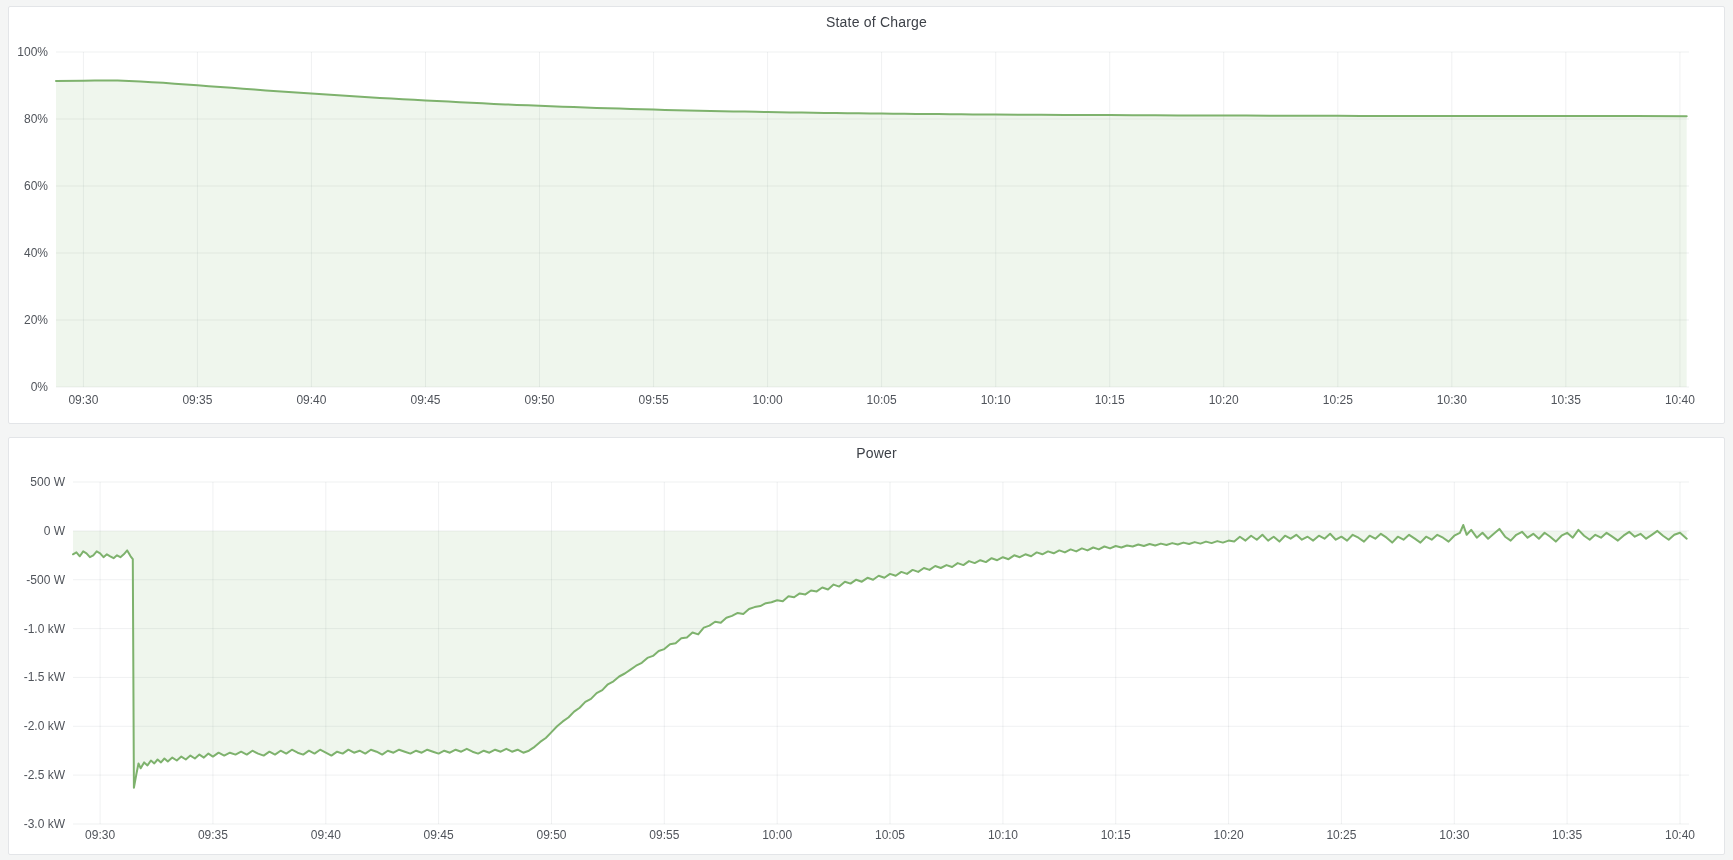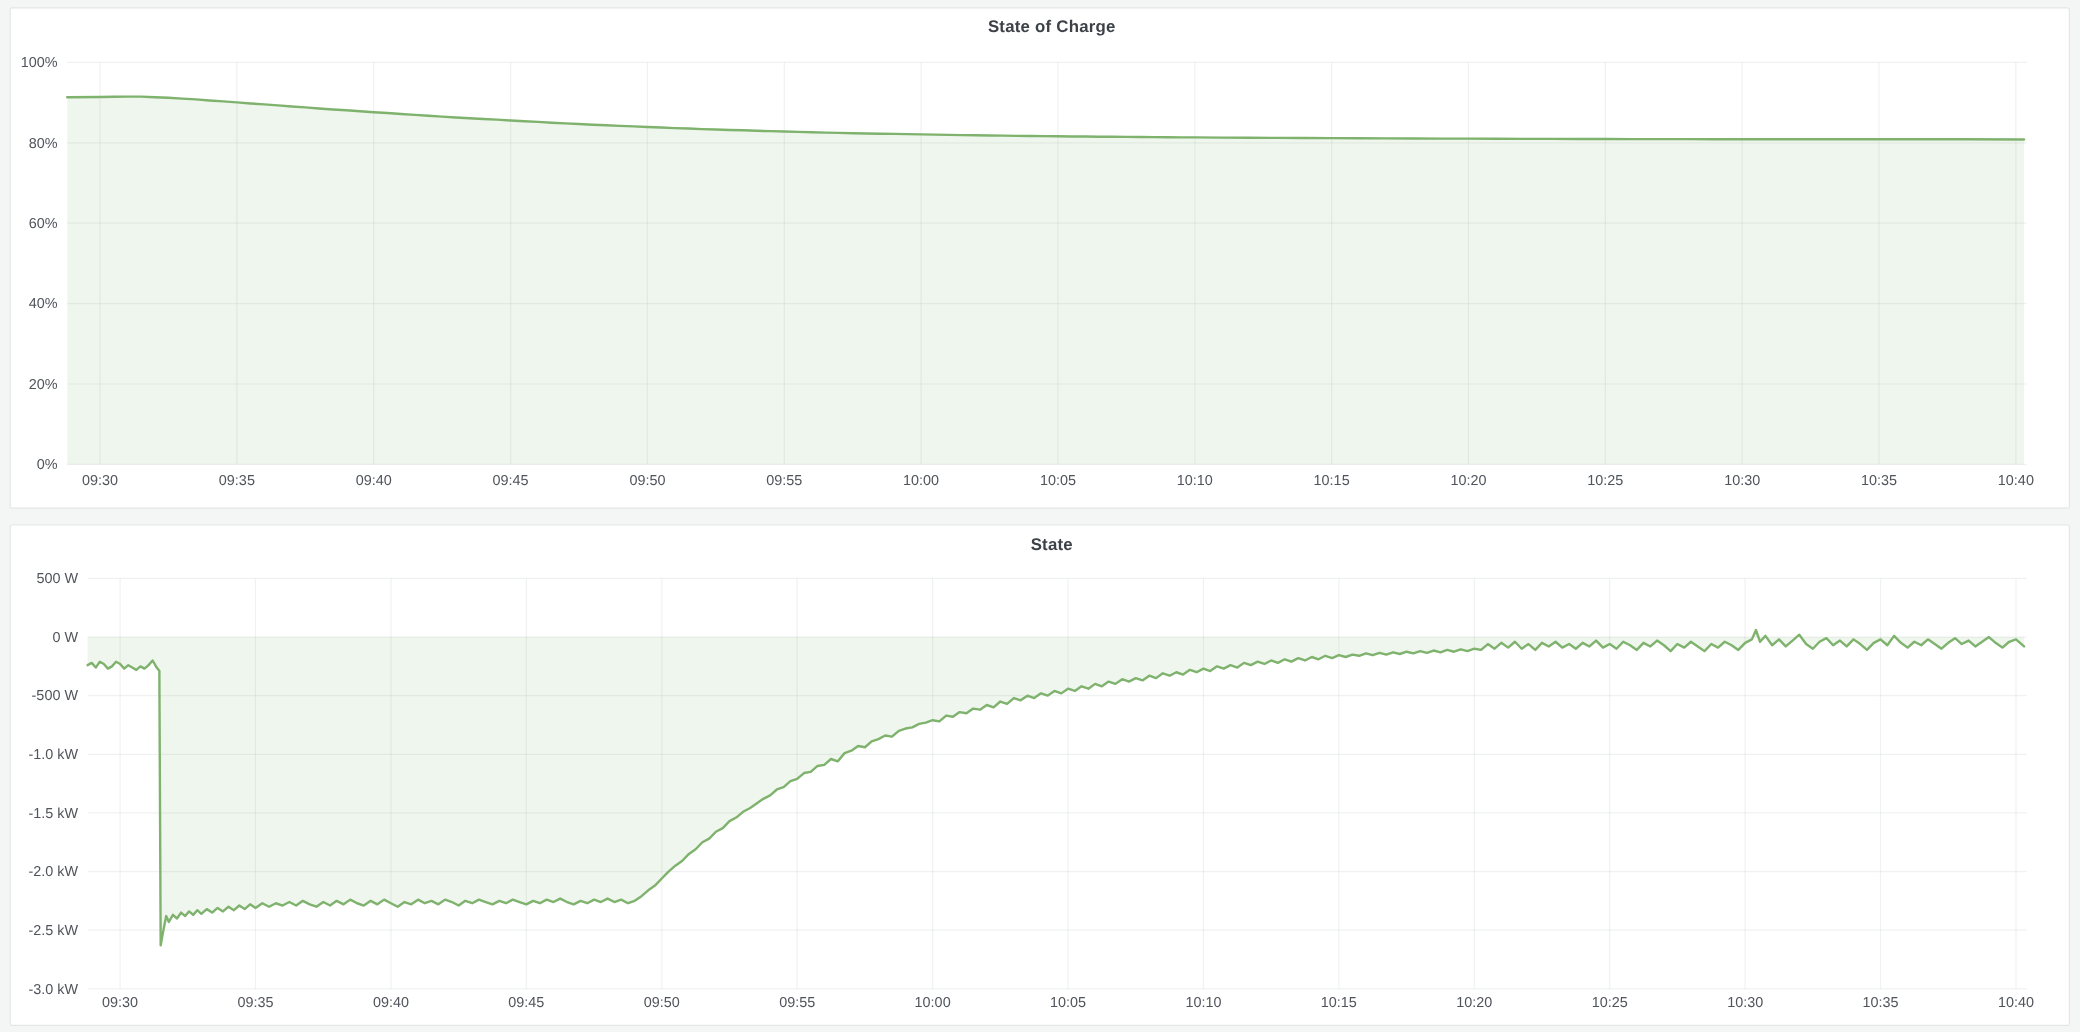--- a/index.html
+++ b/index.html
@@ -8,21 +8,21 @@
   }
   *{margin:0;padding:0;box-sizing:border-box}
   html,body{width:1733px;height:860px;overflow:hidden;background:var(--page-bg);
     font-family:"Liberation Sans",sans-serif;}
   .dashboard{width:1733px;height:860px;padding:6px 8px 5px;display:flex;
     flex-direction:column;gap:13px;background:var(--page-bg);}
   .panel{position:relative;height:418px;background:var(--panel-bg);
     border:1px solid var(--panel-border);border-radius:2px;overflow:hidden;}
   .panel-header{position:absolute;top:0;left:0;right:0;height:30px;display:flex;
     align-items:center;justify-content:center;z-index:2;cursor:pointer;}
-  .panel-title{font-size:14px;font-weight:700;color:var(--title-color);letter-spacing:.2px;margin-left:20px;}
+  .panel-title{font-size:14px;font-weight:400;color:var(--title-color);letter-spacing:.2px;margin-left:20px;}
   .chart{position:absolute;inset:0;z-index:1;text-align:right;}
   .chart svg{position:absolute;inset:0;display:block;}
   .chart text{font-family:"Liberation Sans",sans-serif;font-size:12px;fill:var(--tick-color);}
 </style>
 </head>
 <body>
 
 <div class="dashboard">
 
   <section class="panel">
@@ -74,21 +74,21 @@
           <text x="1328.8" y="397" text-anchor="middle">10:25</text>
           <text x="1442.8" y="397" text-anchor="middle">10:30</text>
           <text x="1556.8" y="397" text-anchor="middle">10:35</text>
           <text x="1670.9" y="397" text-anchor="middle">10:40</text>
         </svg>
       </div>
   </section>
 
   <section class="panel">
     <header class="panel-header">
-      <h2 class="panel-title">State</h2>
+      <h2 class="panel-title">Power</h2>
     </header>
     <div class="chart">
         <svg viewBox="0 0 1715 416" width="100%" height="100%">
           <line x1="64" x2="1680" y1="44" y2="44" stroke="rgba(40,50,70,0.07)" stroke-width="1"></line>
           <line x1="64" x2="1680" y1="92.9" y2="92.9" stroke="rgba(40,50,70,0.07)" stroke-width="1"></line>
           <line x1="64" x2="1680" y1="141.7" y2="141.7" stroke="rgba(40,50,70,0.07)" stroke-width="1"></line>
           <line x1="64" x2="1680" y1="190.6" y2="190.6" stroke="rgba(40,50,70,0.07)" stroke-width="1"></line>
           <line x1="64" x2="1680" y1="239.4" y2="239.4" stroke="rgba(40,50,70,0.07)" stroke-width="1"></line>
           <line x1="64" x2="1680" y1="288.3" y2="288.3" stroke="rgba(40,50,70,0.07)" stroke-width="1"></line>
           <line x1="64" x2="1680" y1="337.1" y2="337.1" stroke="rgba(40,50,70,0.07)" stroke-width="1"></line>

